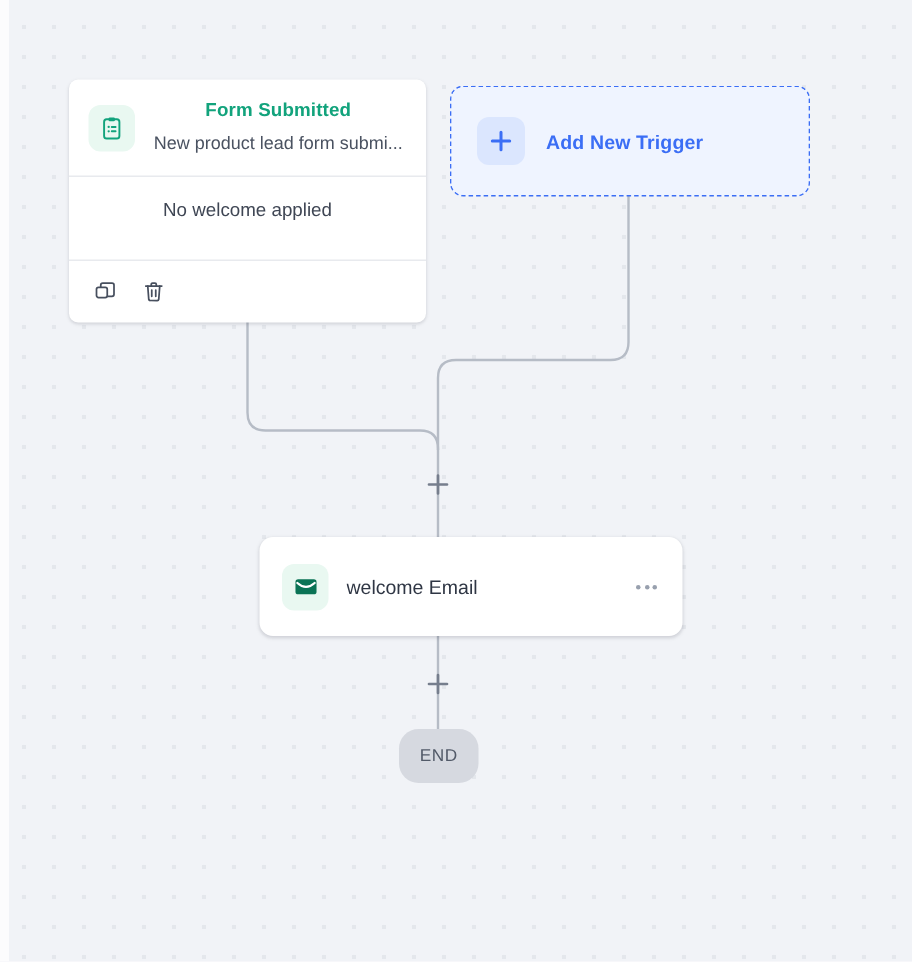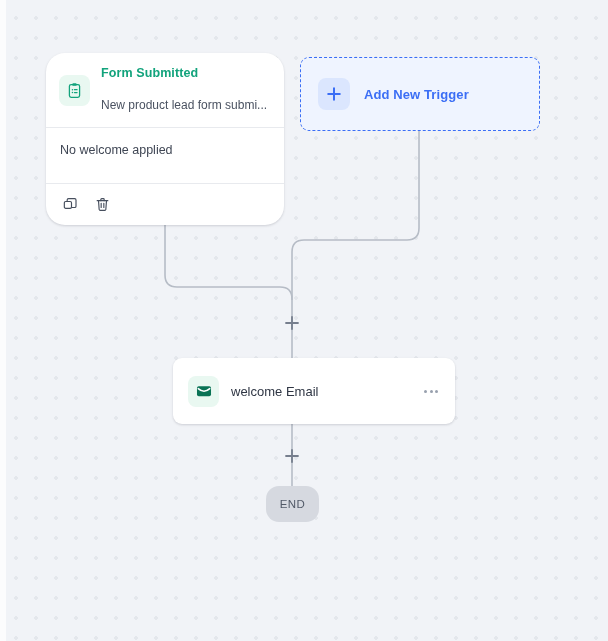--- a/index.html
+++ b/index.html
@@ -55,23 +55,24 @@
   }
   .plus-marker svg { display: block; }
 
   
   #trigger-card {
     position: absolute;
     left: 46px;
     top: 53px;
     width: 238px;
     background: #ffffff;
-    border-radius: 19px;
+    border-radius: 6px;
     box-shadow: 0 1px 3px rgba(16,24,40,0.10), 0 1px 2px rgba(16,24,40,0.06);
     overflow: hidden;
+    text-align: center;
   }
   .card-head {
     display: flex;
     align-items: center;
     padding: 13px 14px 13px 13px;
     gap: 11px;
   }
   .icon-tile {
     width: 31px;
     height: 31px;
@@ -88,21 +89,21 @@
     font-weight: bold;
     color: #12a37c;
     letter-spacing: 0.1px;
     line-height: 15px;
     white-space: nowrap;
   }
   .card-subtitle {
     font-size: 12px;
     color: #4a5261;
     line-height: 17px;
-    margin-top: 16px;
+    margin-top: 6px;
     white-space: nowrap;
     overflow: hidden;
     text-overflow: ellipsis;
   }
   .card-divider {
     height: 1px;
     background: #e8eaee;
     width: 100%;
   }
   .card-body {

